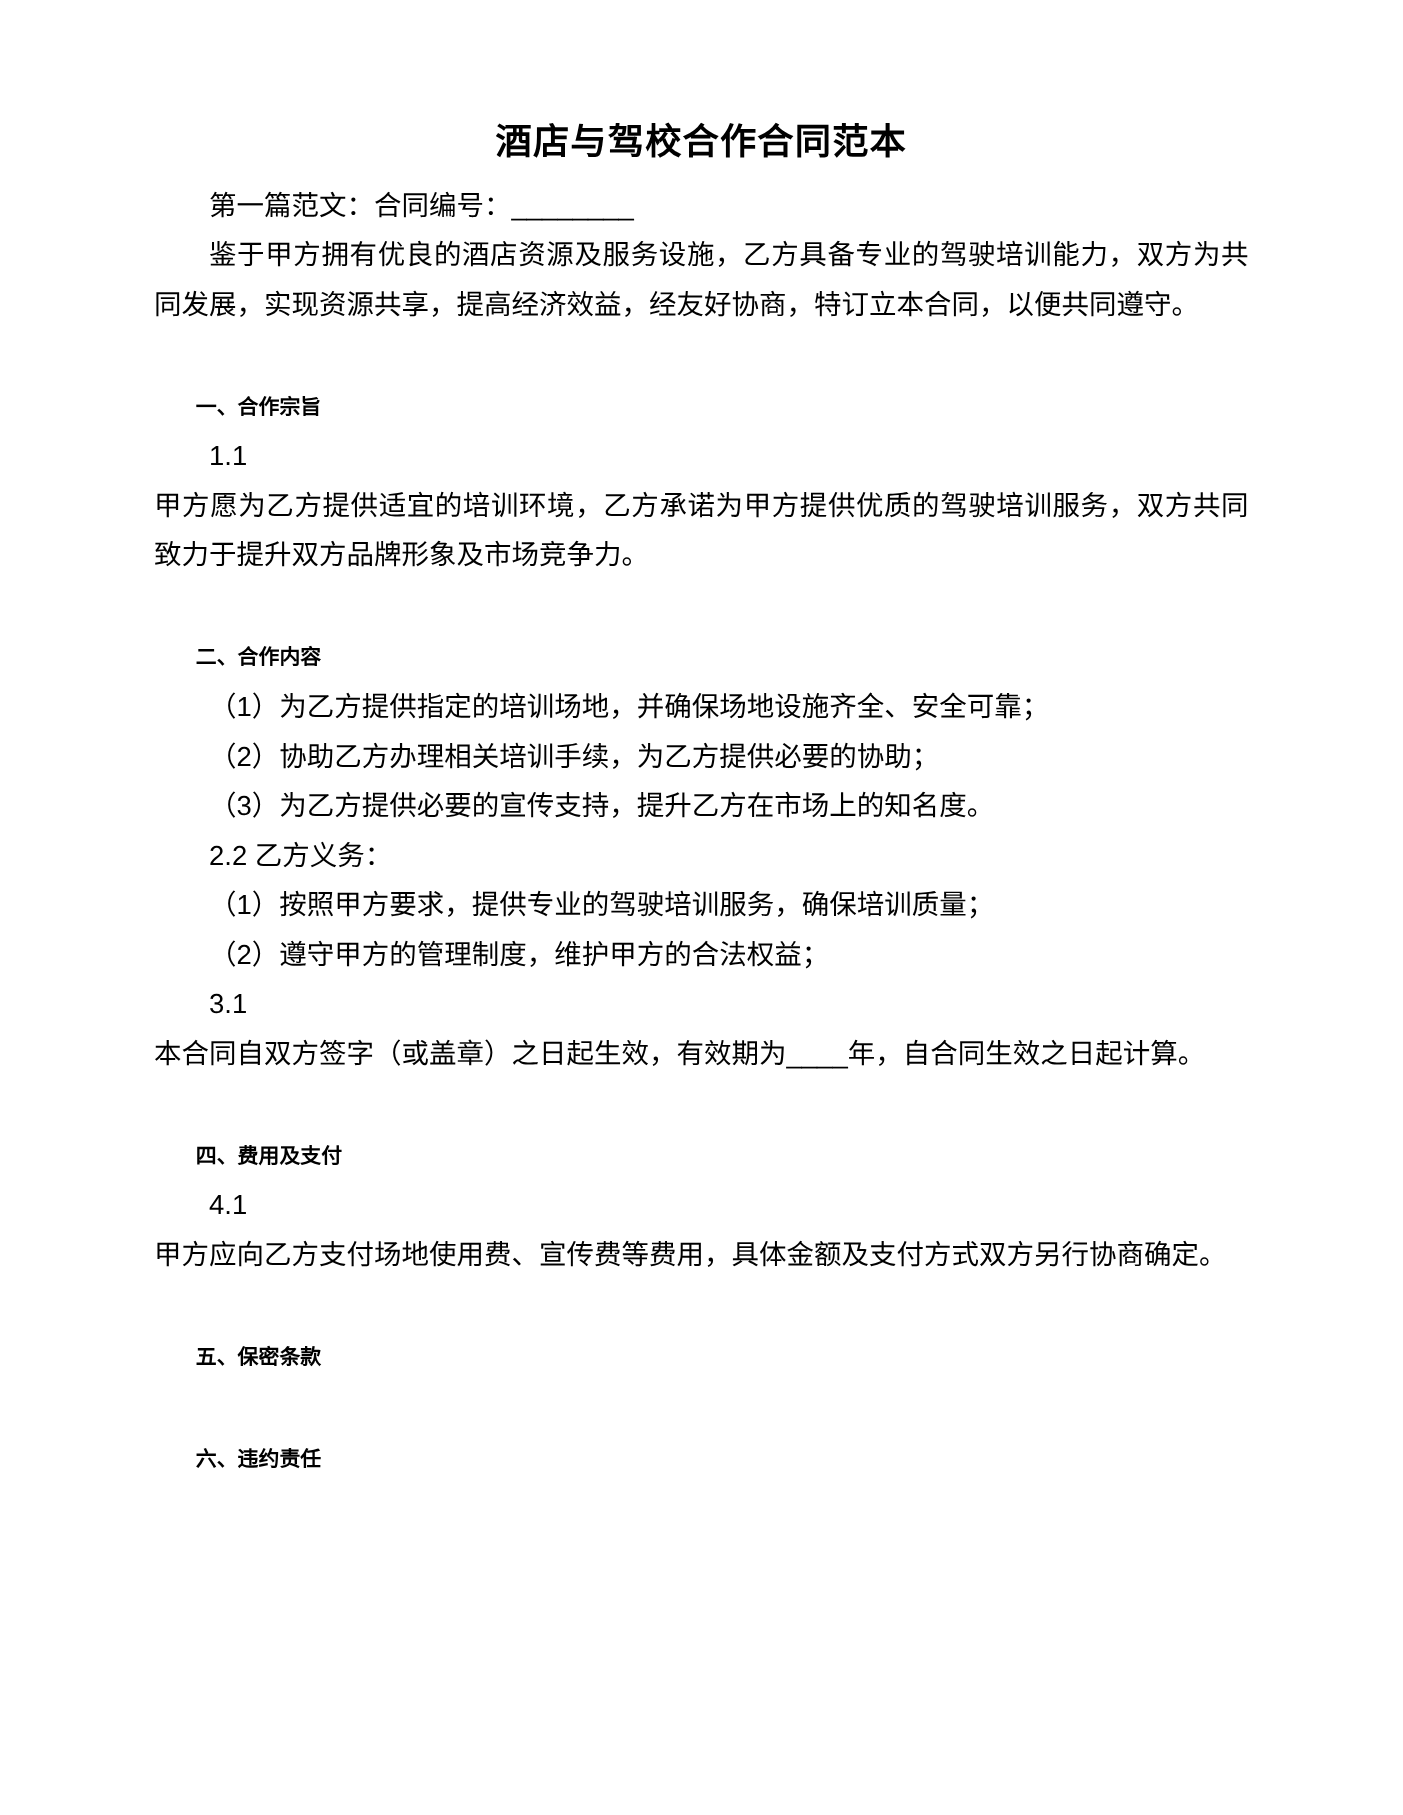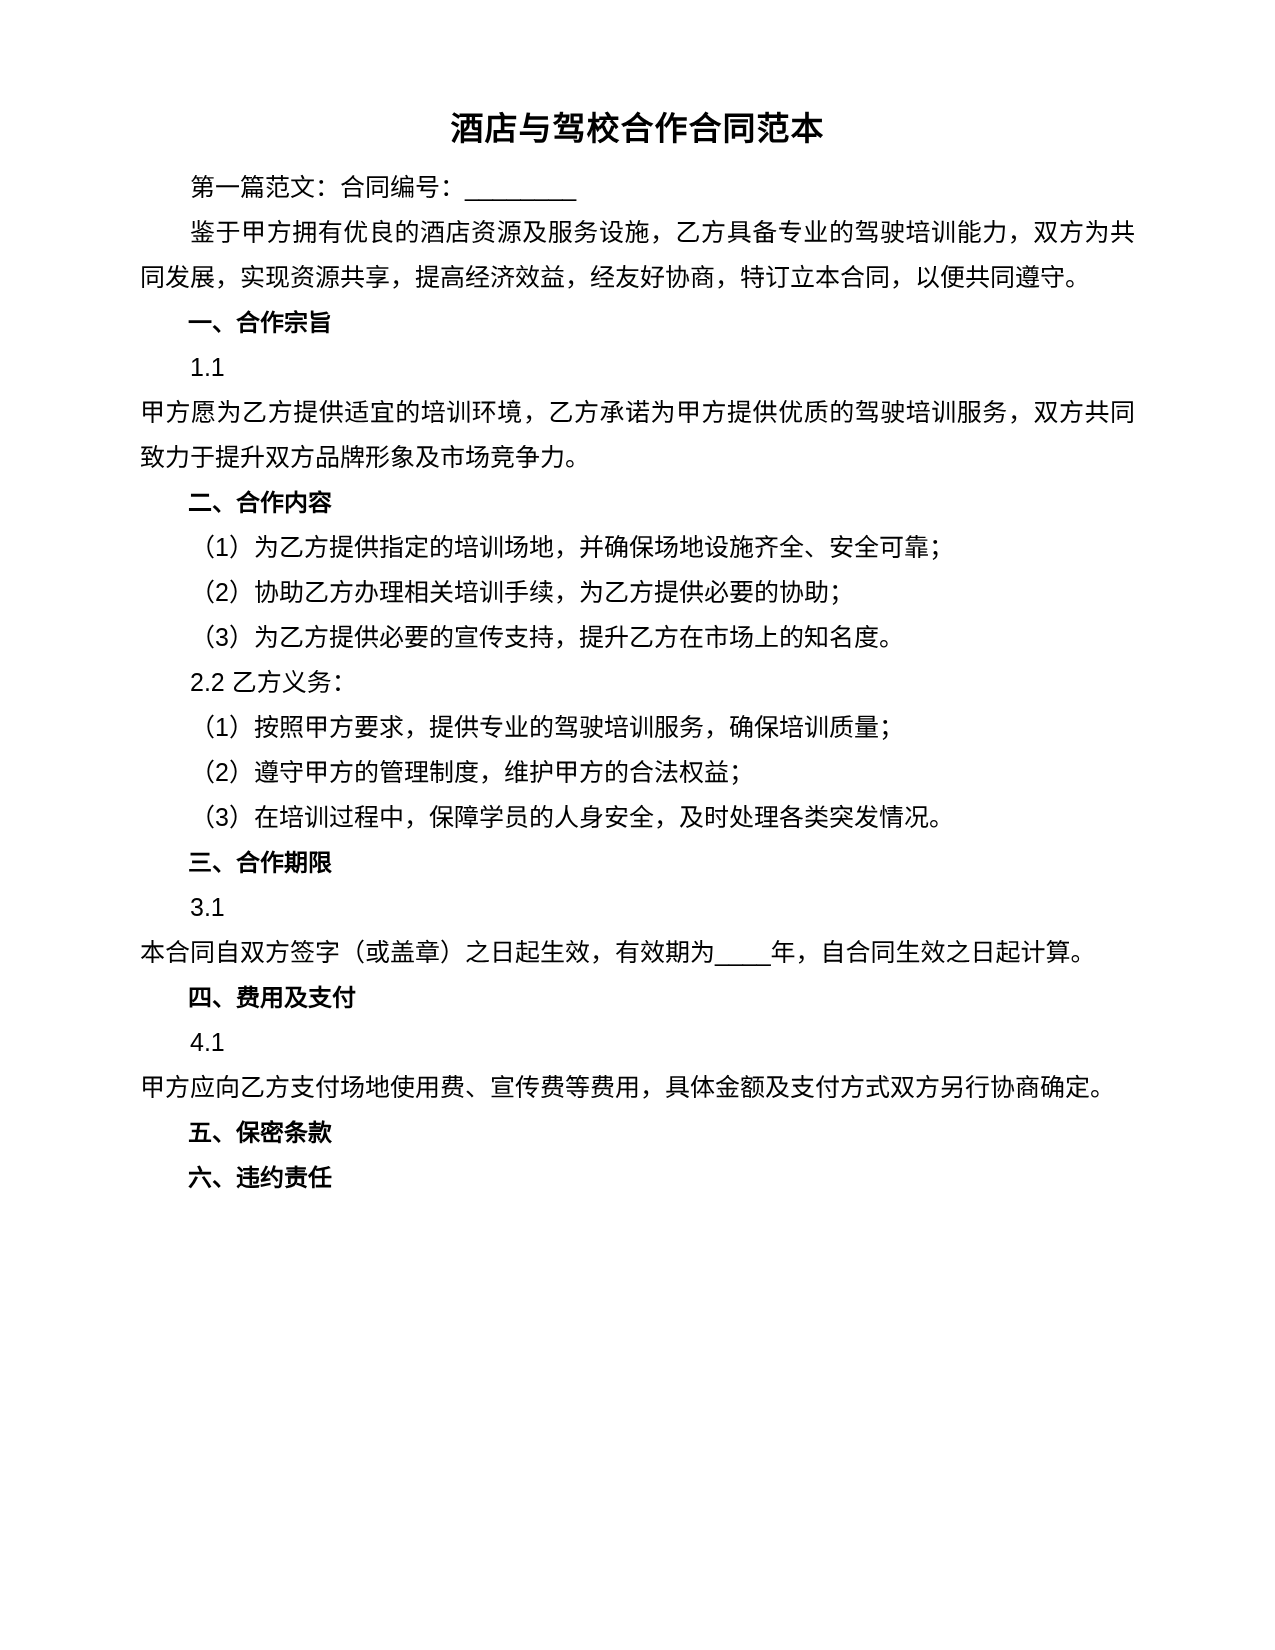--- a/index.html
+++ b/index.html
@@ -34,24 +34,25 @@
     line-height: 45px;
     margin: 0;
     text-align: justify;
     white-space: pre-line;
     word-break: break-all;
   }
   .indent {
     text-indent: 2em;
   }
   .heading {
-    font-size: 24px;
+    font-size: 19px;
     font-weight: 700;
     text-align: left;
     text-indent: 2em;
+    margin-top: 48px;
   }
 </style>
 </head>
 <body>
 
 <div class="page">
 
   <h1 class="doc-title">酒店与驾校合作合同范本</h1>
 
   <p class="block indent">第一篇范文：合同编号：________</p>
@@ -61,23 +62,21 @@
   <p class="block indent">1.1
 甲方愿为乙方提供适宜的培训环境，乙方承诺为甲方提供优质的驾驶培训服务，双方共同致力于提升双方品牌形象及市场竞争力。</p>
 
   <p class="block heading">二、合作内容</p>
   <p class="block indent">（1）为乙方提供指定的培训场地，并确保场地设施齐全、安全可靠；</p>
   <p class="block indent">（2）协助乙方办理相关培训手续，为乙方提供必要的协助；</p>
   <p class="block indent">（3）为乙方提供必要的宣传支持，提升乙方在市场上的知名度。</p>
   <p class="block indent">2.2 乙方义务：</p>
   <p class="block indent">（1）按照甲方要求，提供专业的驾驶培训服务，确保培训质量；</p>
   <p class="block indent">（2）遵守甲方的管理制度，维护甲方的合法权益；</p>
-  <p class="block indent">（3）在培训过程中，保障学员的人身安全，及时处理各类突发情况。</p>
 
-  <p class="block heading">三、合作期限</p>
   <p class="block indent">3.1
 本合同自双方签字（或盖章）之日起生效，有效期为____年，自合同生效之日起计算。</p>
 
   <p class="block heading">四、费用及支付</p>
   <p class="block indent">4.1
 甲方应向乙方支付场地使用费、宣传费等费用，具体金额及支付方式双方另行协商确定。</p>
 
   <p class="block heading">五、保密条款</p>
 
   <p class="block heading">六、违约责任</p>

